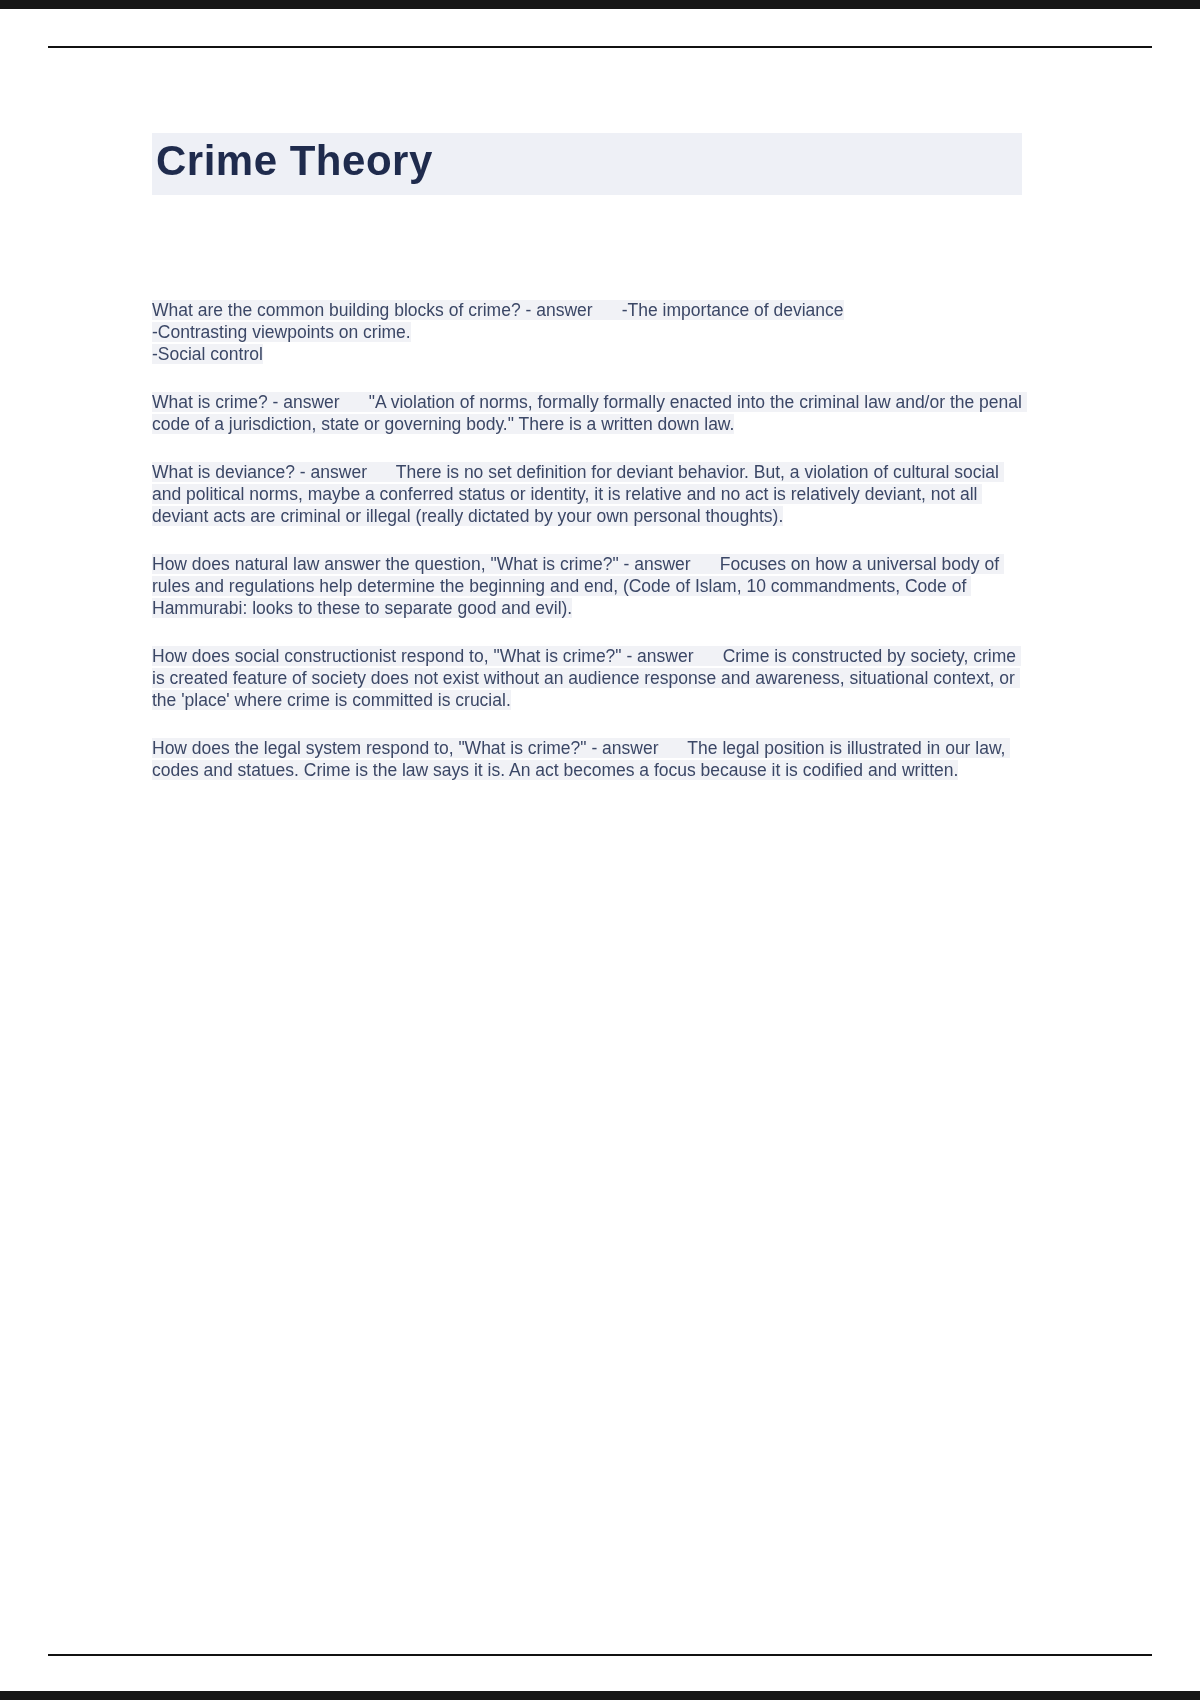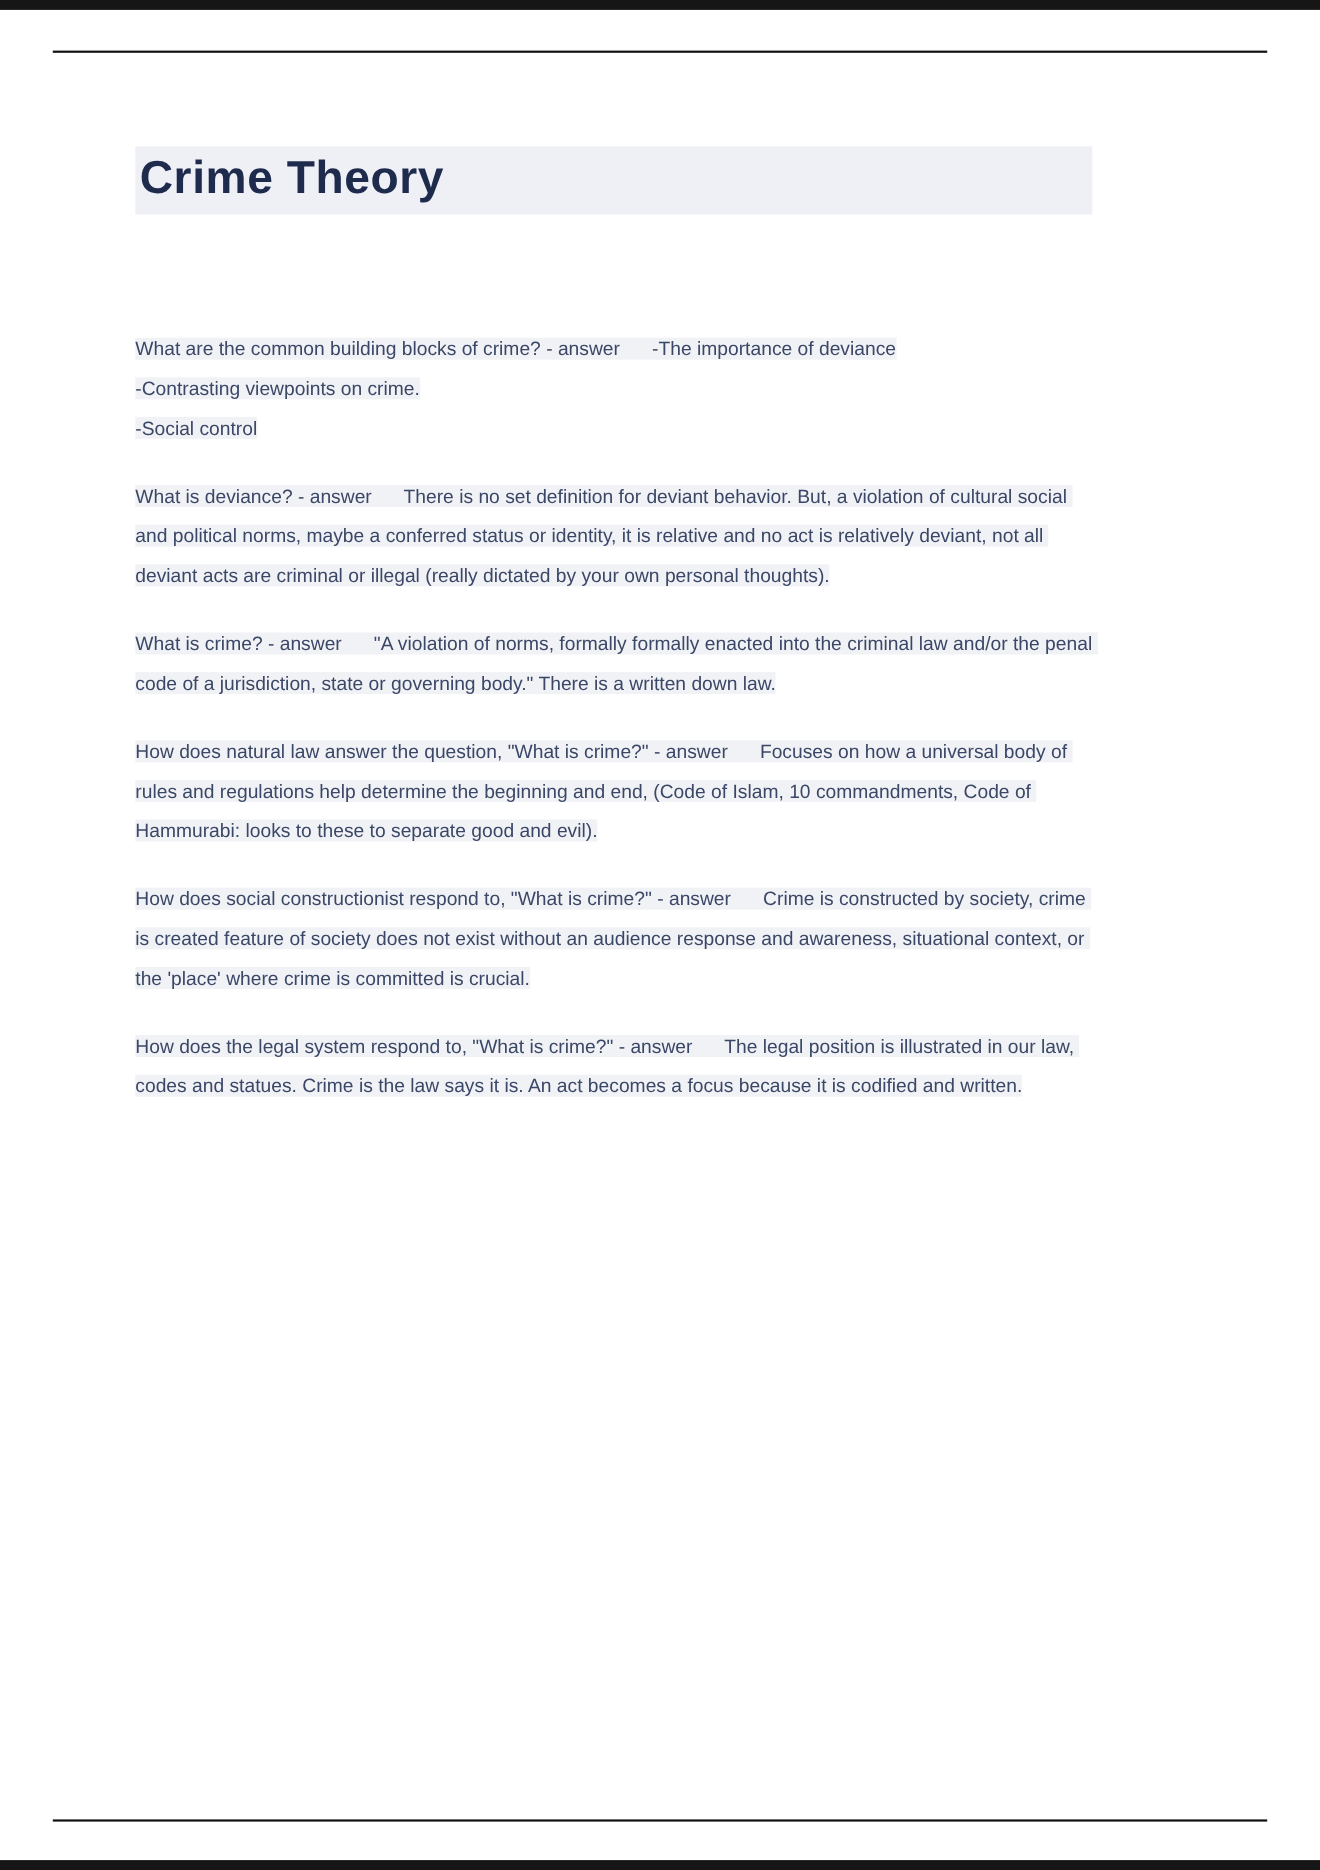--- a/index.html
+++ b/index.html
@@ -27,63 +27,63 @@
     position: absolute;
     left: 48px;
     right: 48px;
     height: 2px;
     background: #111111;
   }
   .rule-top { top: 46px; }
   .rule-bottom { bottom: 44px; }
   .content {
     position: absolute;
-    left: 123px;
+    left: 152px;
     width: 870px;
     top: 133px;
   }
   h1.doc-title {
     margin: 0;
     padding: 4px 10px 10px 4px;
     font-size: 42px;
     line-height: 48px;
     font-weight: bold;
     color: #1f2b4d;
     background: #eef0f6;
     letter-spacing: 0.5px;
   }
   .qa-list {
     margin-top: 104px;
   }
   p.qa {
     margin: 0 0 26px 0;
     font-size: 17.5px;
-    line-height: 36px;
+    line-height: 22px;
     color: #3b4766;
   }
   p.qa .hl {
     background: #f1f2f6;
     white-space: pre-wrap;
   }
 </style>
 </head>
 <body>
 
 <div class="page">
   <div class="edge edge-top"></div>
   <div class="rule rule-top"></div>
 
   <div class="content">
     <h1 class="doc-title">Crime Theory</h1>
     <div class="qa-list">
         <p class="qa"><span class="hl">What are the common building blocks of crime? - answer      -The importance of deviance
 -Contrasting viewpoints on crime.
 -Social control</span></p>
+        <p class="qa"><span class="hl">What is crime? - answer      "A violation of norms, formally formally enacted into the criminal law and/or the penal code of a jurisdiction, state or governing body." There is a written down law.</span></p>
         <p class="qa"><span class="hl">What is deviance? - answer      There is no set definition for deviant behavior. But, a violation of cultural social and political norms, maybe a conferred status or identity, it is relative and no act is relatively deviant, not all deviant acts are criminal or illegal (really dictated by your own personal thoughts).</span></p>
-        <p class="qa"><span class="hl">What is crime? - answer      "A violation of norms, formally formally enacted into the criminal law and/or the penal code of a jurisdiction, state or governing body." There is a written down law.</span></p>
         <p class="qa"><span class="hl">How does natural law answer the question, "What is crime?" - answer      Focuses on how a universal body of rules and regulations help determine the beginning and end, (Code of Islam, 10 commandments, Code of Hammurabi: looks to these to separate good and evil).</span></p>
         <p class="qa"><span class="hl">How does social constructionist respond to, "What is crime?" - answer      Crime is constructed by society, crime is created feature of society does not exist without an audience response and awareness, situational context, or the 'place' where crime is committed is crucial.</span></p>
         <p class="qa"><span class="hl">How does the legal system respond to, "What is crime?" - answer      The legal position is illustrated in our law, codes and statues. Crime is the law says it is. An act becomes a focus because it is codified and written.</span></p>
       </div>
   </div>
 
   <div class="rule rule-bottom"></div>
   <div class="edge edge-bottom"></div>
 </div>
 

